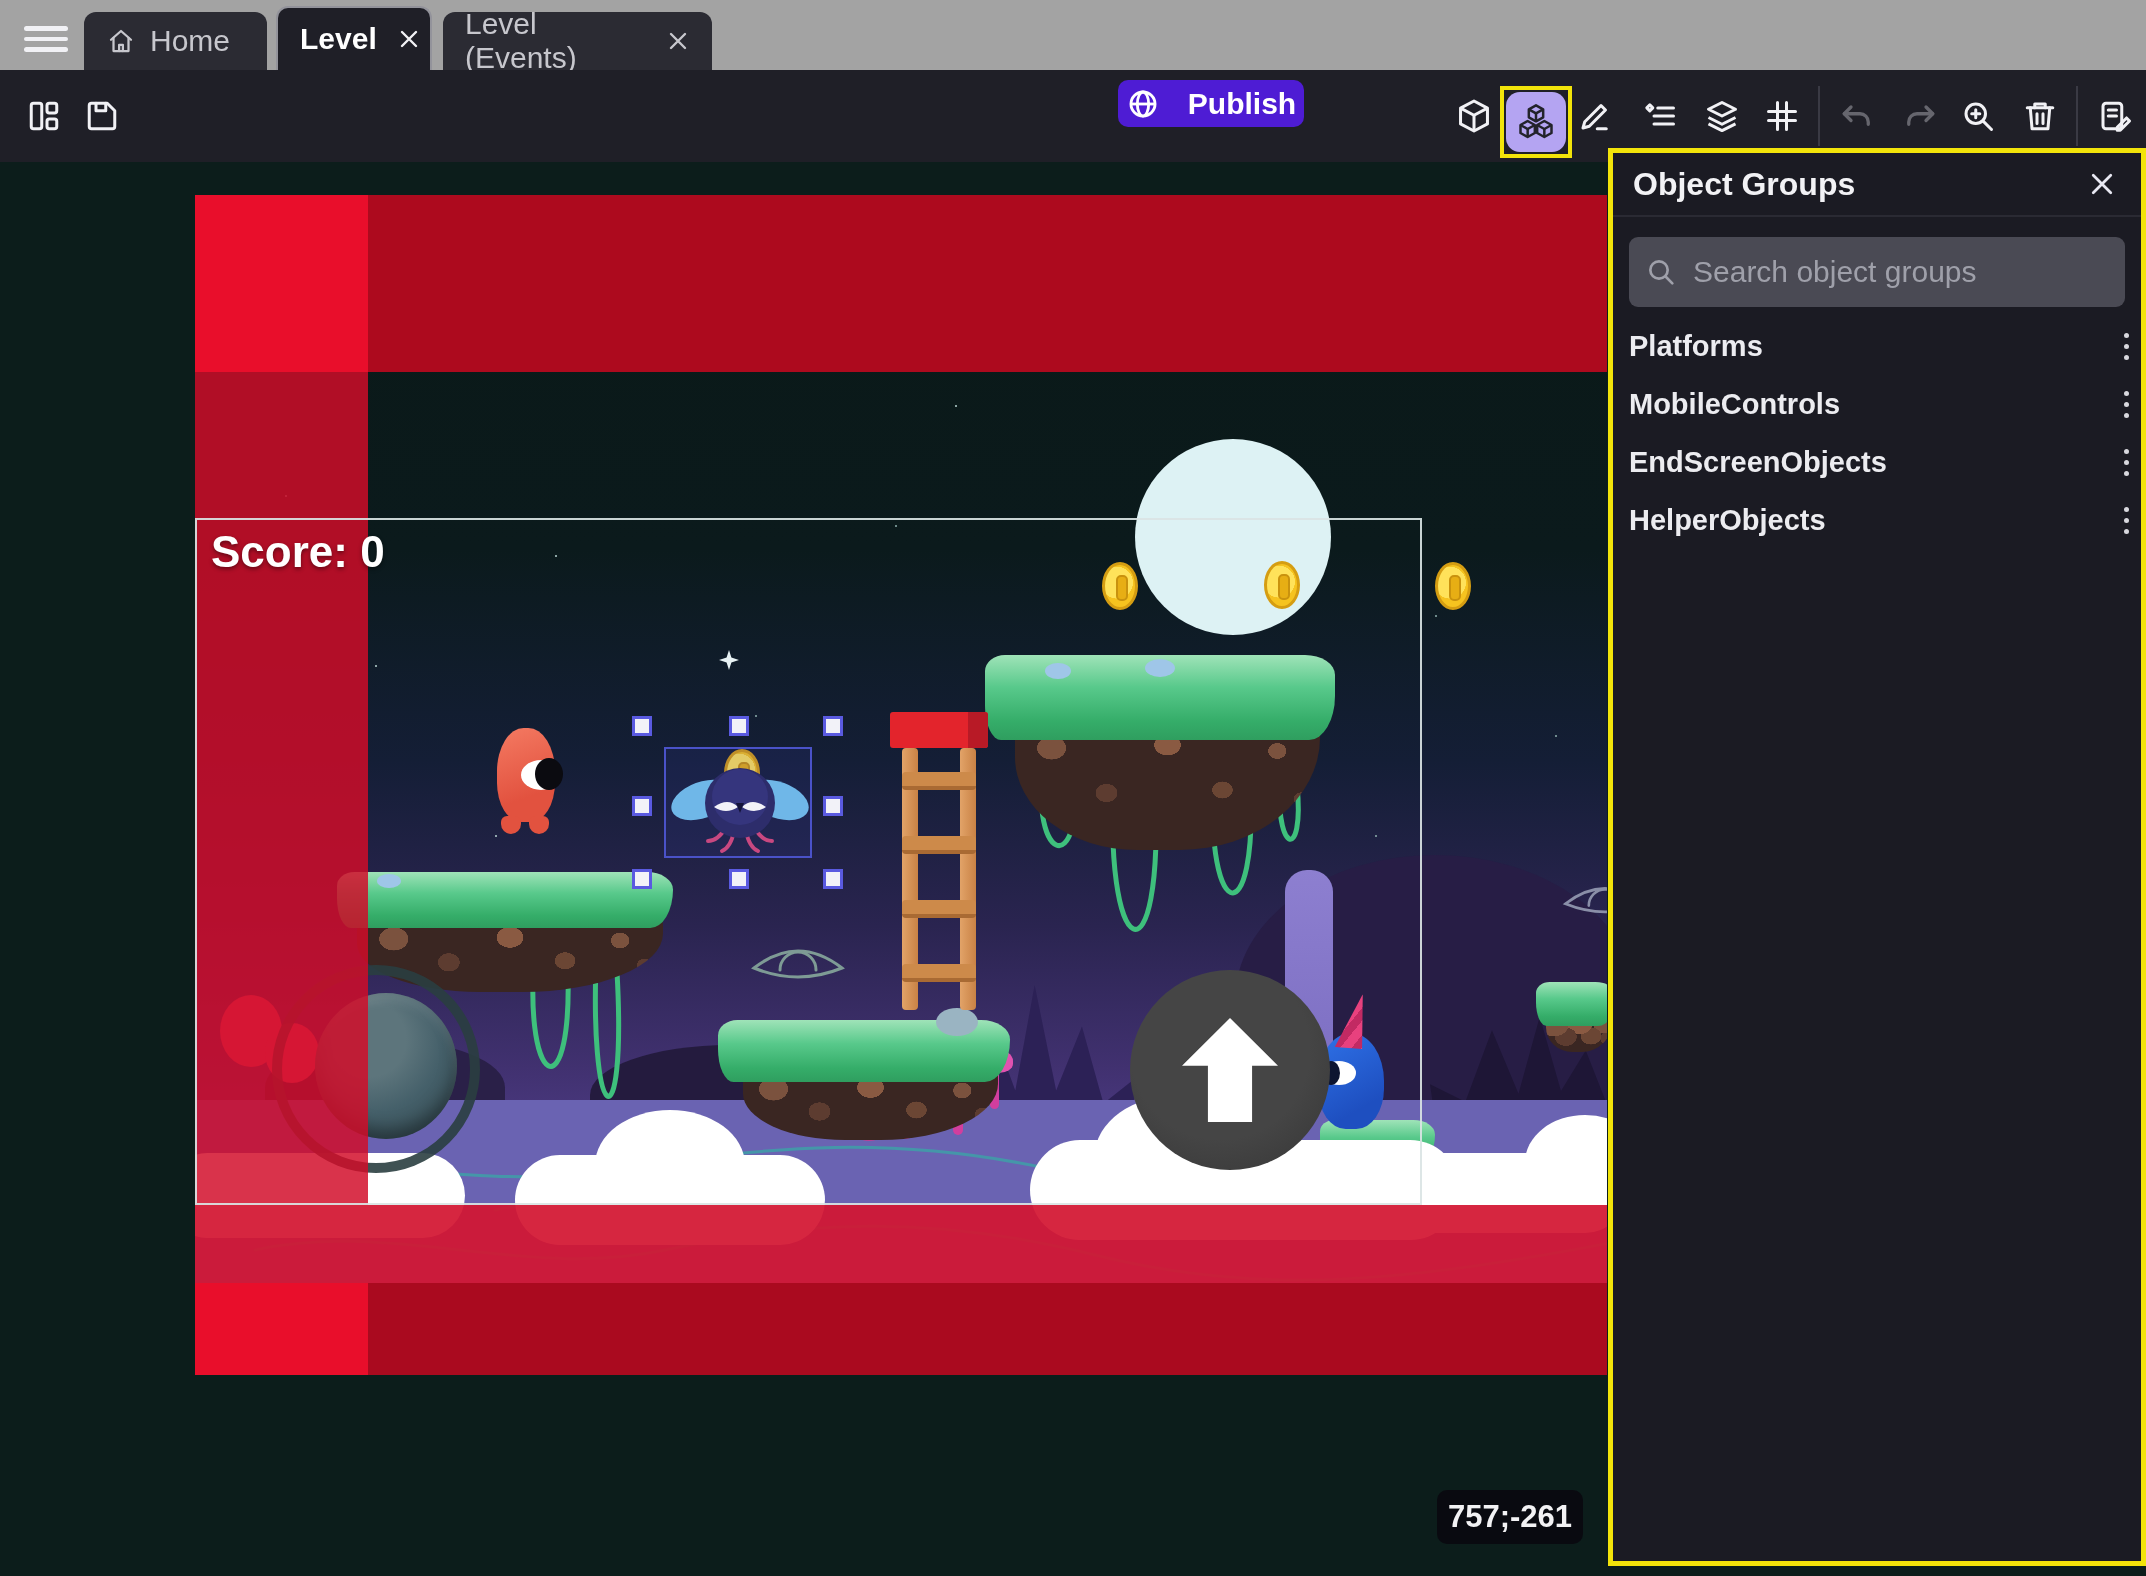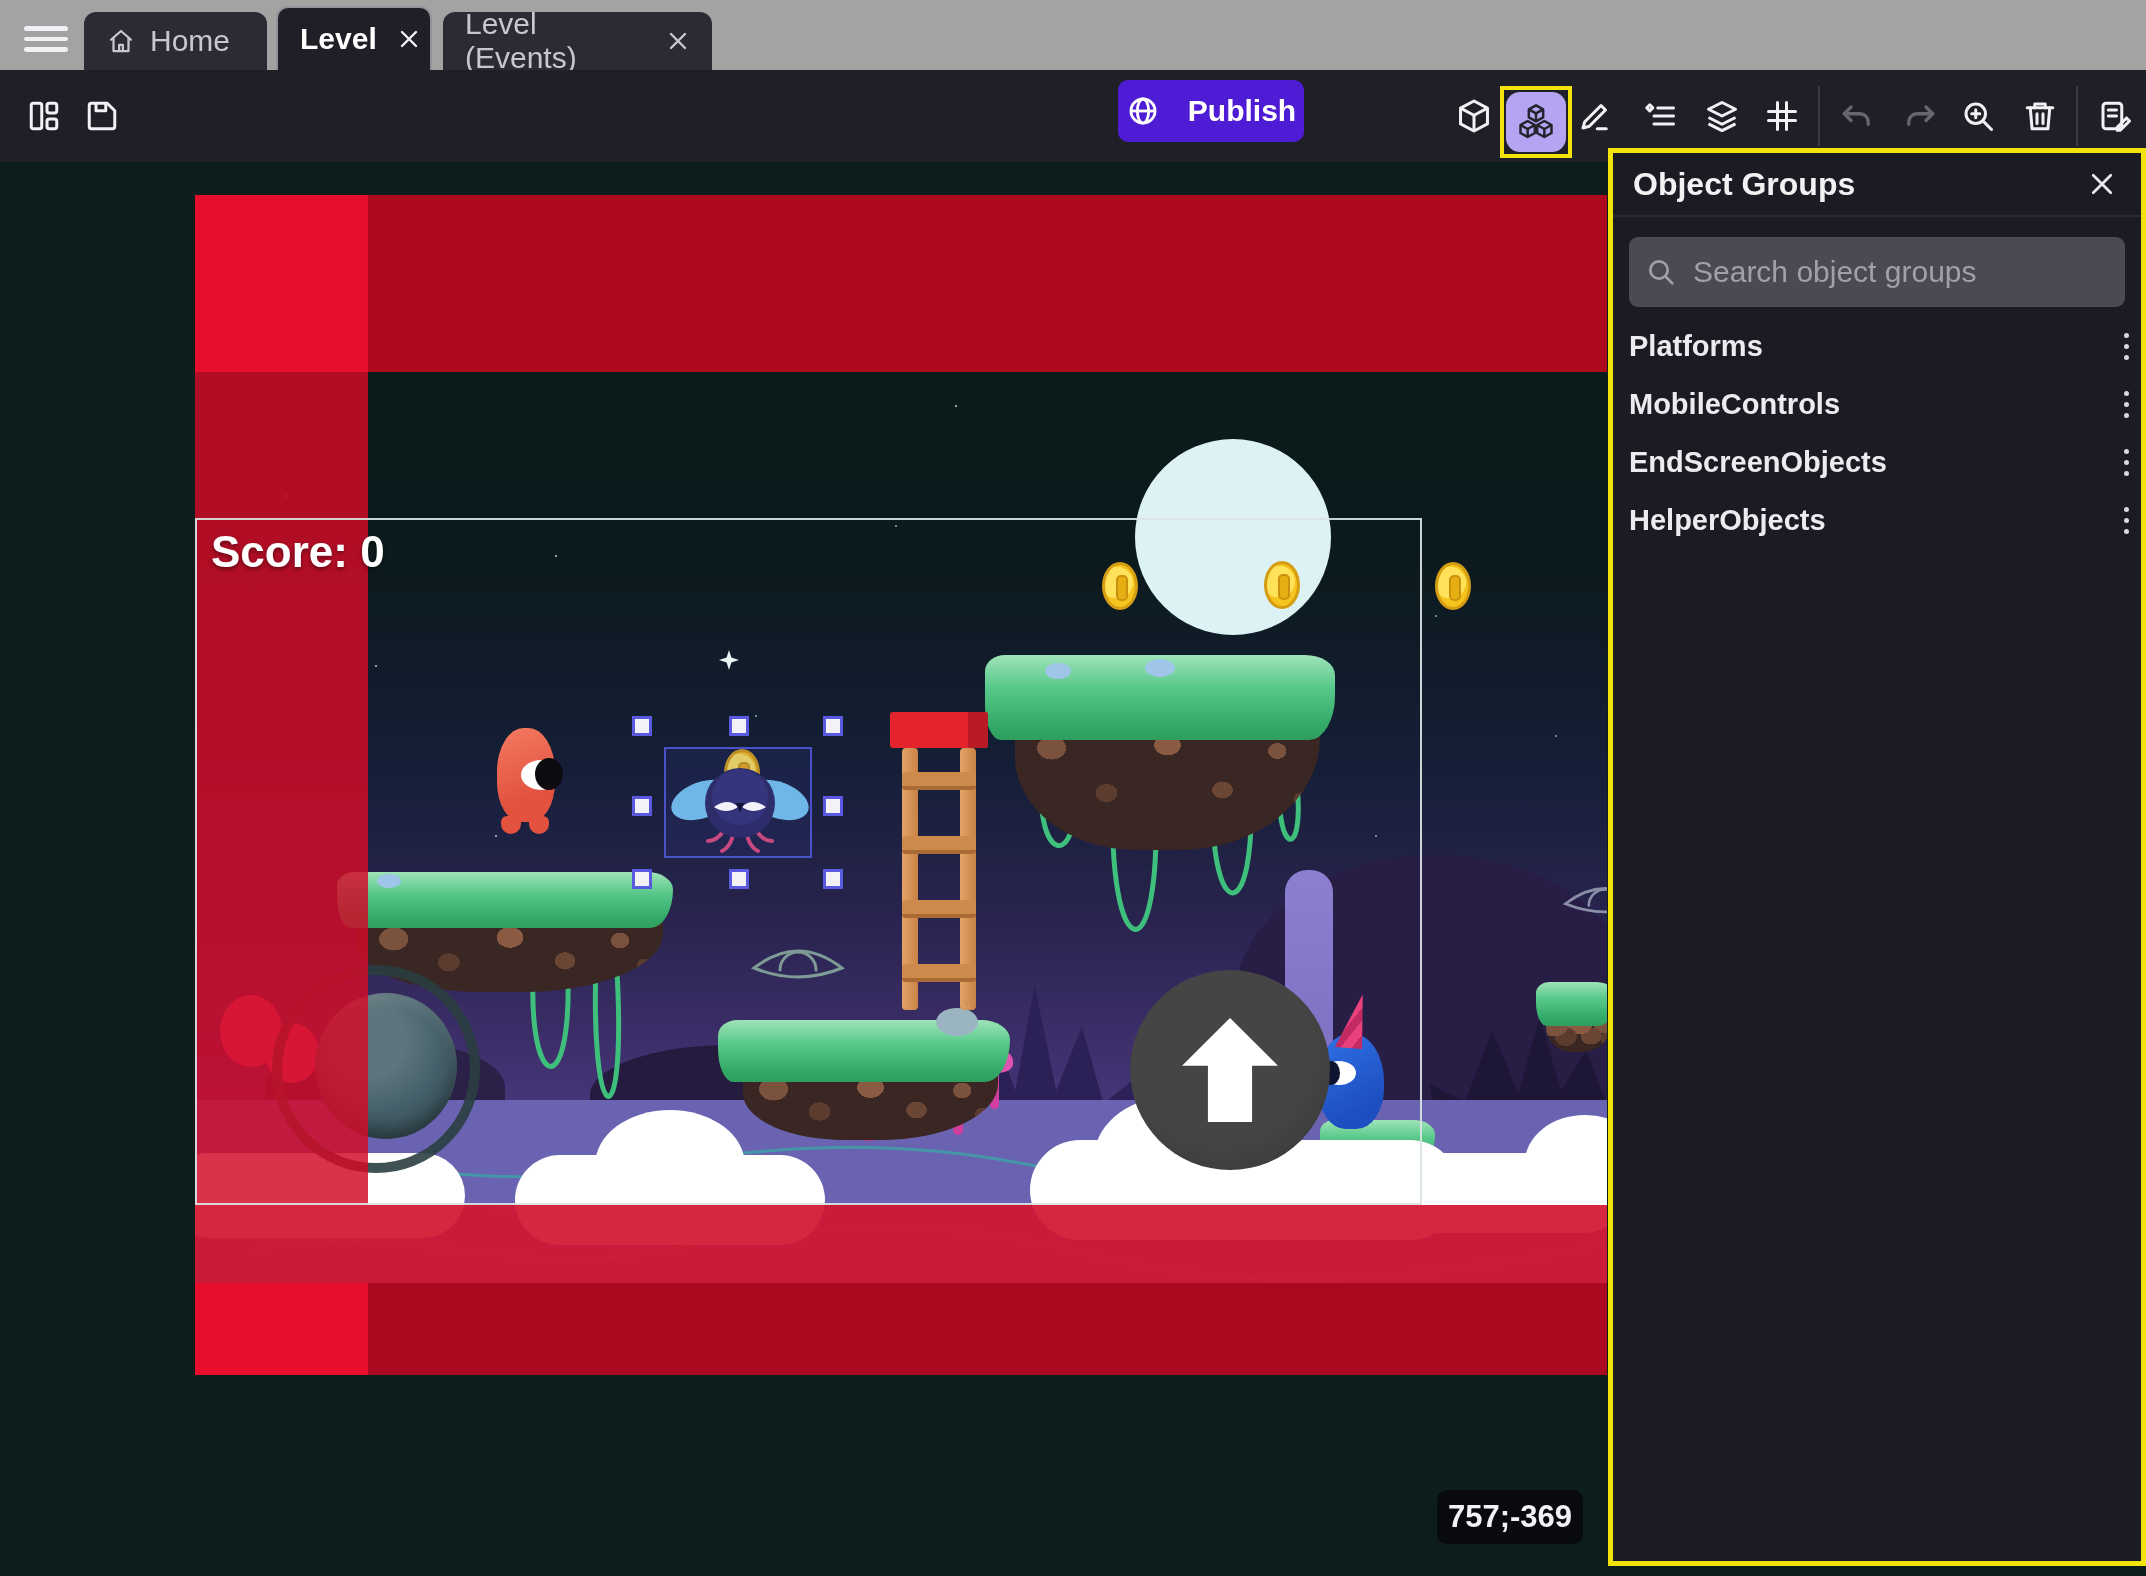--- a/index.html
+++ b/index.html
@@ -16,21 +16,21 @@
   .tab .x{background:none;border:none;padding:0;margin-left:6px;cursor:pointer;display:flex;align-items:center;}
   
   .toolbar{position:absolute;left:0;top:70px;width:2146px;height:92px;background:#1f1f27;}
   .iconbtn{position:absolute;width:44px;height:44px;top:24px;border:none;background:none;padding:0;cursor:pointer;color:#f1f1f5;display:flex;align-items:center;justify-content:center;}
   .iconbtn.dim{color:#66666e;}
   .tb-divider{position:absolute;top:16px;width:2px;height:60px;background:#3a3a44;}
   .btn-preview{position:absolute;left:845px;top:10px;width:256px;height:62px;border:2px solid #cfc8e2;border-radius:10px;background:transparent;display:flex;align-items:stretch;color:#efe9fb;}
   .btn-preview .main{display:flex;align-items:center;gap:16px;padding:0 24px;flex:1;cursor:pointer;}
   .btn-preview .label{font-size:30px;font-weight:700;}
   .btn-preview .caretseg{width:44px;border-left:2px solid #cfc8e2;display:flex;align-items:center;justify-content:center;cursor:pointer;}
-  .btn-publish{position:absolute;left:1118px;top:10px;width:186px;height:62px;border:none;border-radius:10px;background:#4e1cd4;color:#fff;display:flex;align-items:center;justify-content:center;gap:28px;font-size:30px;font-weight:700;cursor:pointer;}
+  .btn-publish{position:absolute;left:1118px;top:10px;width:186px;height:47px;border:none;border-radius:10px;background:#4e1cd4;color:#fff;display:flex;align-items:center;justify-content:center;gap:28px;font-size:30px;font-weight:700;cursor:pointer;}
   .hl-box{position:absolute;left:1500px;top:16px;width:72px;height:72px;border:4px solid #f2e40a;}
   .groups-active-bg{position:absolute;left:1506px;top:22px;width:60px;height:60px;background:#b4a4f2;border-radius:14px;display:flex;align-items:center;justify-content:center;color:#23232b;cursor:pointer;border:none;}
 
   
   .canvas{position:absolute;left:0;top:162px;width:1608px;height:1414px;background:#0c1d1b;overflow:hidden;}
   .scene{position:absolute;left:195px;top:33px;width:1412px;height:1180px;overflow:hidden;
     background:linear-gradient(180deg,#0a1917 0%,#0b1a1c 30%,#141e36 48%,#2a2450 62%,#413170 74%,#554394 86%,#675aab 94%,#6a63b2 100%);}
   .stars{position:absolute;left:0;top:0;width:2px;height:2px;background:#cfe5e2;border-radius:50%;
     box-shadow:120px 60px #b9d4d2,260px 140px #8fb0ae,420px 40px #b9d4d2,640px 120px #8fb0ae,760px 210px #b9d4d2,
     940px 90px #8fb0ae,1150px 170px #b9d4d2,1320px 70px #8fb0ae,90px 300px #8fb0ae,360px 360px #b9d4d2,
@@ -428,21 +428,21 @@
       <div class="handle" style="left:437px;top:521px;"></div>
       <div class="handle" style="left:534px;top:521px;"></div>
       <div class="handle" style="left:628px;top:521px;"></div>
       <div class="handle" style="left:437px;top:601px;"></div>
       <div class="handle" style="left:628px;top:601px;"></div>
       <div class="handle" style="left:437px;top:674px;"></div>
       <div class="handle" style="left:534px;top:674px;"></div>
       <div class="handle" style="left:628px;top:674px;"></div>
     </div>
 
-    <div class="coordbadge">757;-369</div>
+    <div class="coordbadge">757;-261</div>
   </div>
 
   <div class="panel">
     <div class="panel-header">
       <div class="panel-title">Object Groups</div>
       <button class="panel-close">
         <svg width="30" height="30" viewBox="0 0 24 24" fill="none" stroke="currentColor" stroke-width="2.2" stroke-linecap="round">
             <path d="M5 5l14 14M19 5L5 19"></path>
           </svg>
       </button>

